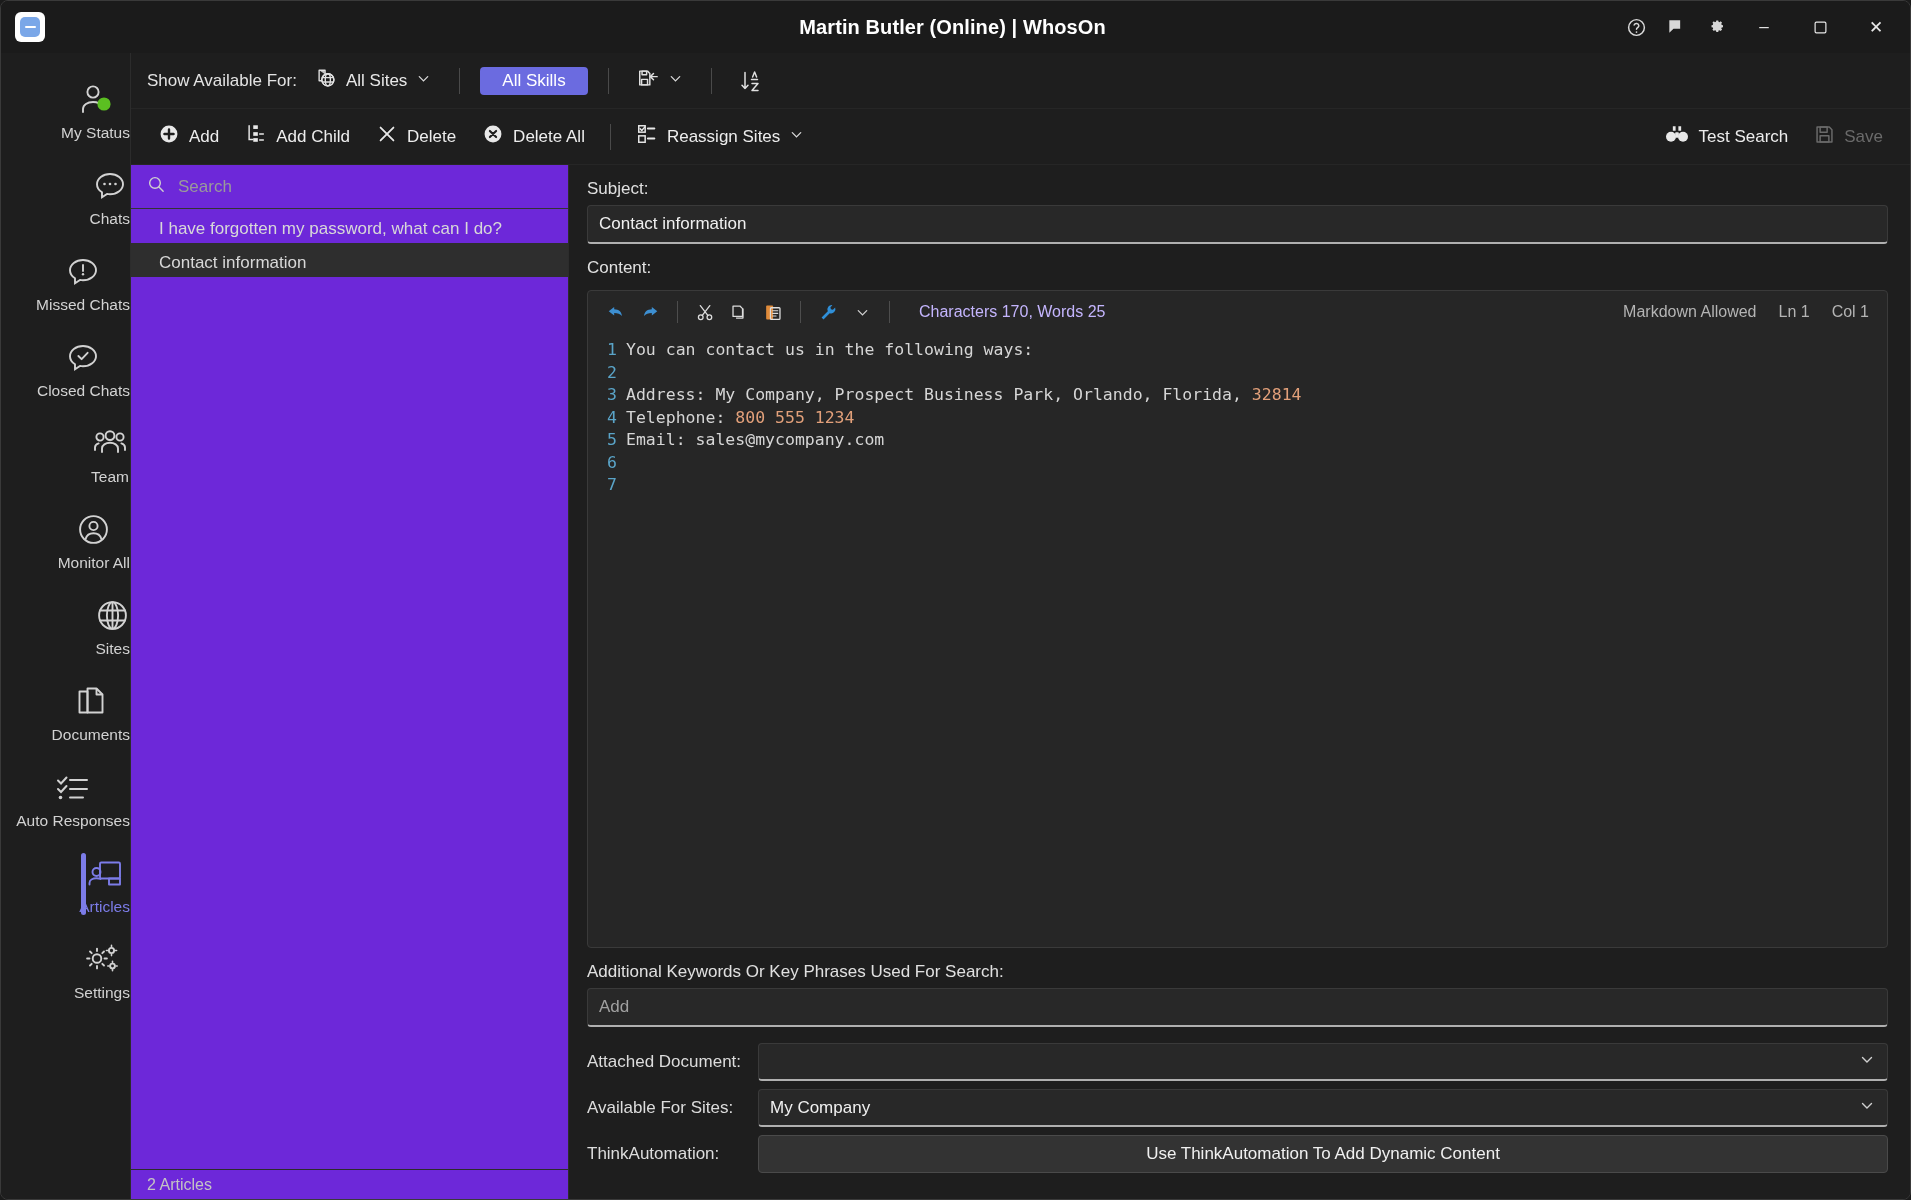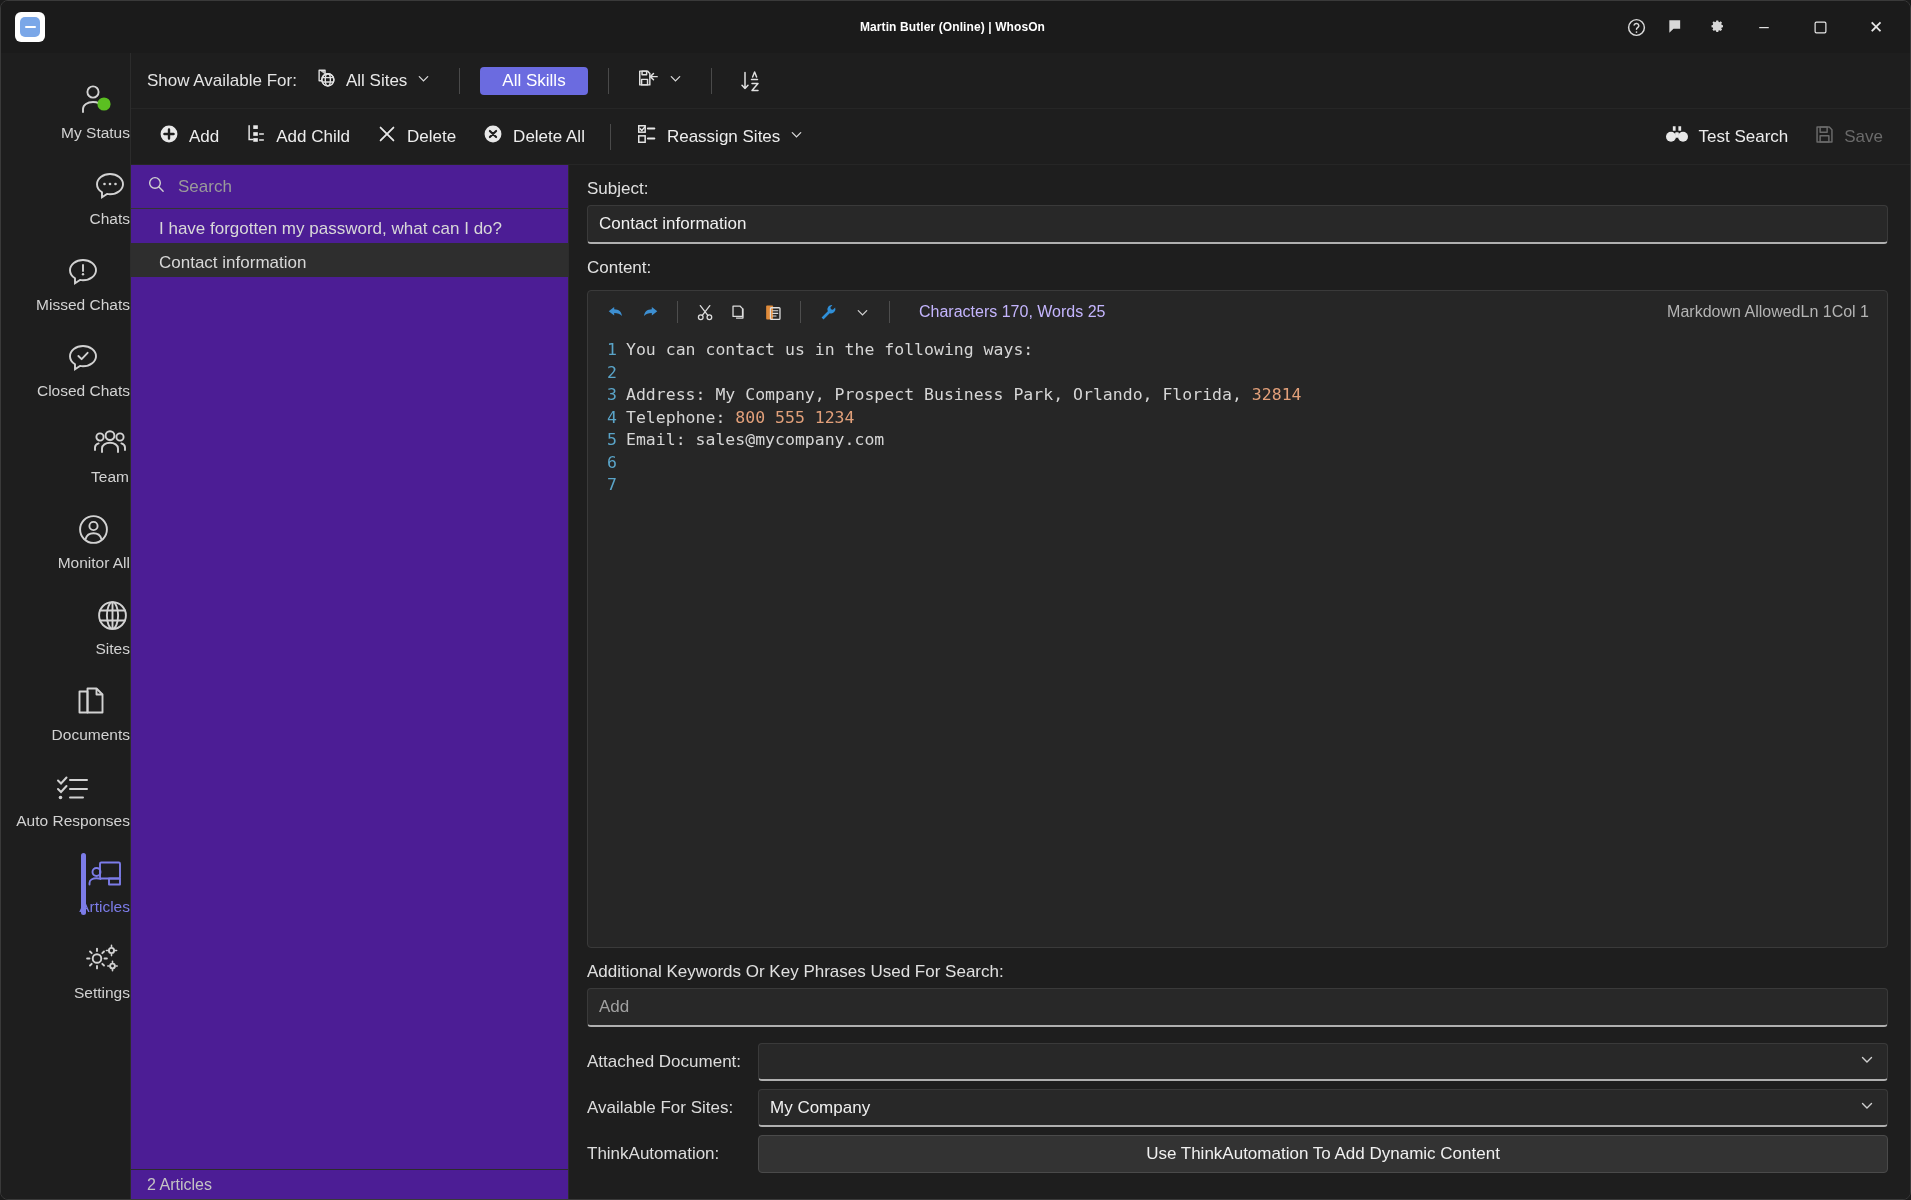--- a/index.html
+++ b/index.html
@@ -47,21 +47,21 @@
   .app-logo .inner::after {
     content: "";
     width: 11px; height: 2px;
     background: #ffffff;
     border-radius: 1px;
   }
   .title-center {
     position: absolute;
     left: 0; right: 6px;
     text-align: center;
-    font-size: 12px;
+    font-size: 20px;
     font-weight: bold;
     color: #ffffff;
     letter-spacing: 0.1px;
     pointer-events: none;
   }
   .title-right {
     margin-left: auto;
     display: flex;
     align-items: center;
     gap: 0px;
@@ -155,21 +155,21 @@
     font-size: 17px; color: #ededed; cursor: pointer;
     white-space: nowrap;
   }
   .act.disabled { color: #6a6a6a; cursor: default; }
 
   .content-row { flex: 1; display: flex; min-height: 0; }
 
   
   .list-pane {
     width: 438px; min-width: 438px;
-    background: #4c1d95;
+    background: #6d28d9;
     border-right: 1px solid #2c2c2c;
     display: flex; flex-direction: column;
   }
   .search-box {
     display: flex; align-items: center; gap: 12px;
     padding: 10px 14px 10px 16px;
     border-bottom: 1px solid #343434;
     cursor: text;
   }
   .search-box input {
@@ -223,21 +223,21 @@
     padding: 0 12px; gap: 2px;
     color: #d0d0d0;
   }
   .et-btn {
     width: 32px; height: 30px;
     display:flex; align-items:center; justify-content:center;
     border-radius: 3px; cursor: pointer;
   }
   .et-sep { width: 1px; height: 22px; background: #4d4d4d; margin: 0 9px; }
   .et-status { font-size: 16px; color: #c4b5fd; margin-left: 18px; }
-  .et-right { margin-left: auto; display:flex; font-size: 16px; color: #b4b4b4; padding-right: 6px;}
+  .et-right { margin-left: auto; display:flex; gap: 22px; font-size: 16px; color: #b4b4b4; padding-right: 6px;}
   .code {
     flex: 1; min-height: 0;
     font-family: "DejaVu Sans Mono", monospace;
     font-size: 16.5px;
     line-height: 22.5px;
     padding: 6px 0 0 0;
     overflow: hidden;
   }
   .cline { display: flex; }
   .gutter {

